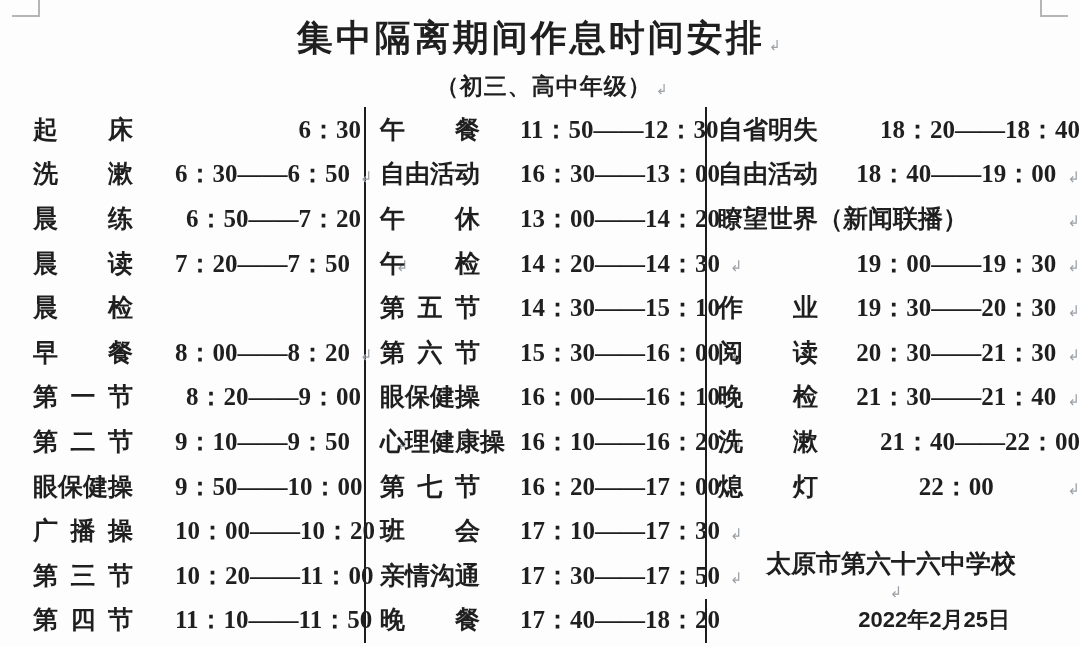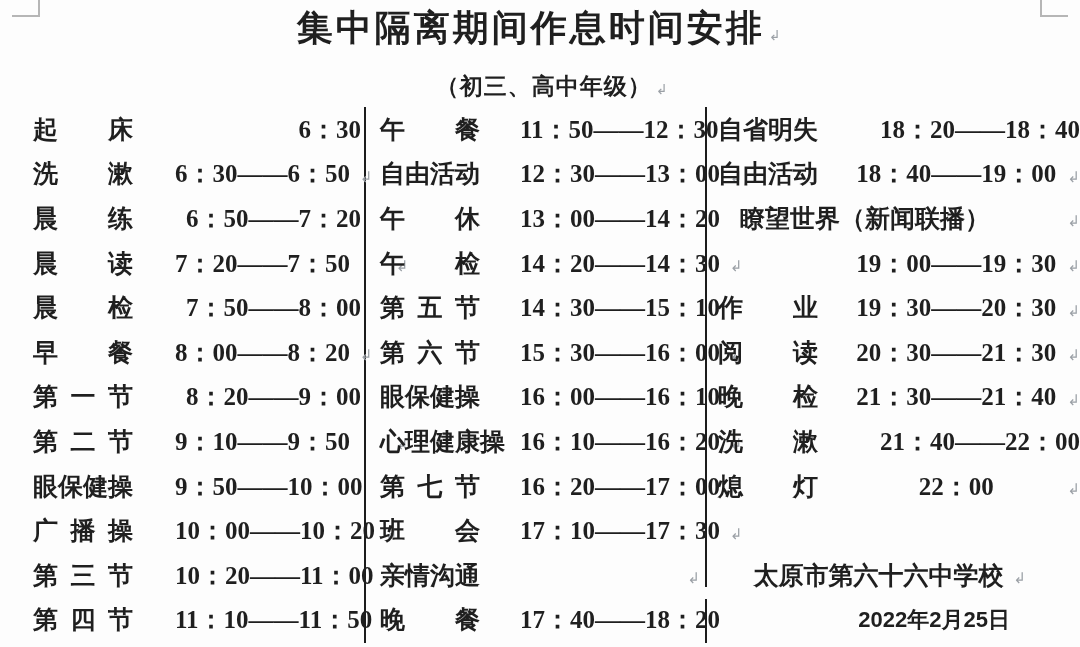--- a/index.html
+++ b/index.html
@@ -2,21 +2,21 @@
 <html><head>
 <meta charset="utf-8">
 <style>
   html,body { margin:0; padding:0; background:#e8e8e8; }
   .page {
     position:relative; width:1080px; height:647px; overflow:hidden;
     background:#fdfdfd; color:#1f1f1f;
     font-family:"Liberation Serif","DejaVu Serif",serif;
   }
   .title {
-    position:absolute; top:4px; left:0; width:100%; text-align:center;
+    position:absolute; top:14px; left:0; width:100%; text-align:center;
     font-size:36px; font-weight:700; letter-spacing:3px; white-space:nowrap;
   }
   .subtitle {
     position:absolute; top:71px; left:12px; width:100%; text-align:center;
     font-size:23px; font-weight:700; letter-spacing:1px; white-space:nowrap;
   }
   .crop-tl {
     position:absolute; left:12px; top:0; width:26px; height:15px;
     border-right:2px solid #b6b6b6; border-bottom:2px solid #b6b6b6;
   }
@@ -33,30 +33,30 @@
   .col2 { left:380px; width:320px; }
   .col3 { left:718px; width:362px; }
   .row {
     height:44.6px; display:flex; align-items:center;
     font-size:25px; font-weight:600; white-space:nowrap;justify-content:space-between;
   }
   .lbl-box { display:inline-block; flex:0 0 auto; }
   .col1 .lbl-box { width:142px; }
   .col2 .lbl-box { width:140px; }
   .col3 .lbl-box { width:137px; }
-  .lbl-wide { flex:0 0 auto;padding-left:22px; }
+  .lbl-wide { flex:0 0 auto; }
   .time { flex:0 0 auto; }
   .eol {
     font-size:15px; font-weight:400; color:#9ba0a6;
     margin-left:10px; transform:translateY(3px);
     font-family:"DejaVu Sans",sans-serif;
   }
   .eol.far { margin-left:46px; }
   .eol.inline-title { font-size:14px; margin-left:4px; }
-  .row.school { justify-content:flex-end; padding-right:54px; }
+  .row.school { justify-content:flex-end; padding-right:16px;flex-direction:column; }
   .row.date {
     justify-content:flex-end; padding-right:70px;
     font-family:"Liberation Sans","DejaVu Sans",sans-serif;
     font-size:22px; font-weight:700;
   }
 </style>
 </head>
 <body>
 
 <div class="page">
@@ -85,21 +85,20 @@
         <span class="lbl-box">晨　　练</span>
         <span class="time">6：50——7：20</span>
       </div>
     <div class="row">
         <span class="lbl-box">晨　　读</span>
         <span class="time">7：20——7：50</span>
         <span class="eol far">↲</span>
       </div>
     <div class="row">
         <span class="lbl-box">晨　　检</span>
-        <span class="time">7：50——8：00</span>
       </div>
     <div class="row">
         <span class="lbl-box">早　　餐</span>
         <span class="time">8：00——8：20</span>
         <span class="eol">↲</span>
       </div>
     <div class="row">
         <span class="lbl-box">第 一 节</span>
         <span class="time">8：20——9：00</span>
       </div>
@@ -127,21 +126,21 @@
       </div>
   </div>
 
   <div class="col col2">
     <div class="row">
         <span class="lbl-box">午　　餐</span>
         <span class="time">11：50——12：30</span>
       </div>
     <div class="row">
         <span class="lbl-box">自由活动</span>
-        <span class="time">12：30——13：00</span>
+        <span class="time">16：30——13：00</span>
         <span class="eol">↲</span>
       </div>
     <div class="row">
         <span class="lbl-box">午　　休</span>
         <span class="time">13：00——14：20</span>
       </div>
     <div class="row">
         <span class="lbl-box">午　　检</span>
         <span class="time">14：20——14：30</span>
         <span class="eol">↲</span>
@@ -168,20 +167,21 @@
         <span class="lbl-box">第 七 节</span>
         <span class="time">16：20——17：00</span>
       </div>
     <div class="row">
         <span class="lbl-box">班　　会</span>
         <span class="time">17：10——17：30</span>
         <span class="eol">↲</span>
       </div>
     <div class="row">
         <span class="lbl-box">亲情沟通</span>
+        <span class="time">17：30——17：50</span>
         <span class="eol">↲</span>
       </div>
     <div class="row">
         <span class="lbl-box">晚　　餐</span>
         <span class="time">17：40——18：20</span>
       </div>
   </div>
 
   <div class="col col3">
     <div class="row">

